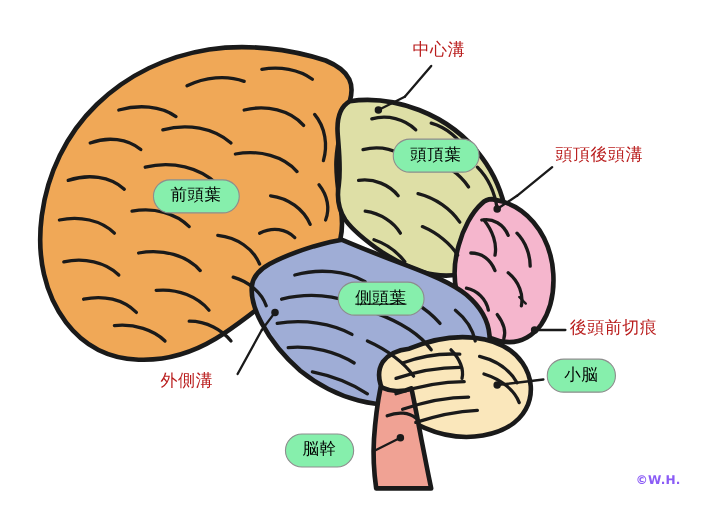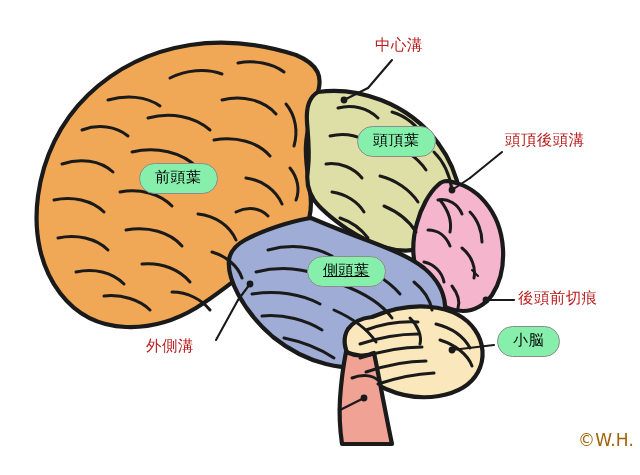--- a/index.html
+++ b/index.html
@@ -52,25 +52,26 @@
     position: absolute;
     color: #b91c1c;
     font-size: 15.5px;
     line-height: 1;
     letter-spacing: 0.4px;
     white-space: nowrap;
     font-weight: 500;
   }
   .credit {
     position: absolute;
-    color: #a16207;
-    font-size: 17px;
+    color: #8b5cf6;
+    font-size: 11px;
     letter-spacing: 0.2px;
     white-space: nowrap;
     font-family: "DejaVu Sans", "Liberation Sans", sans-serif;
+    font-weight: bold;
   }
 
   
   #label-frontal      { left: 139px; top: 163px; }
   #label-parietal     { left: 357px; top: 126px; }
   #label-temporal     { left: 307px; top: 256px; text-decoration: underline; }
   #label-occipital    { left: 459px; top: 236px; }
   #label-cerebellum   { left: 497px; top: 326px; }
   #label-brainstem    { left: 259px; top: 394px; }
 
@@ -258,20 +259,21 @@
 
   <div class="pill" id="label-frontal">前頭葉</div>
 
   <div class="pill" id="label-parietal">頭頂葉</div>
 
   <div class="pill" id="label-temporal">側頭葉</div>
 
 
   <div class="pill" id="label-cerebellum">小脳</div>
 
+  <div class="pill" id="label-brainstem">脳幹</div>
 
   <div class="plain" id="label-central-sulcus">中心溝</div>
 
   <div class="plain" id="label-parieto-occ">頭頂後頭溝</div>
 
   <div class="plain" id="label-preoccipital">後頭前切痕</div>
 
   <div class="plain" id="label-lateral-sulcus">外側溝</div>
 
   <div class="credit" id="credit-wh">©W.H.</div>

